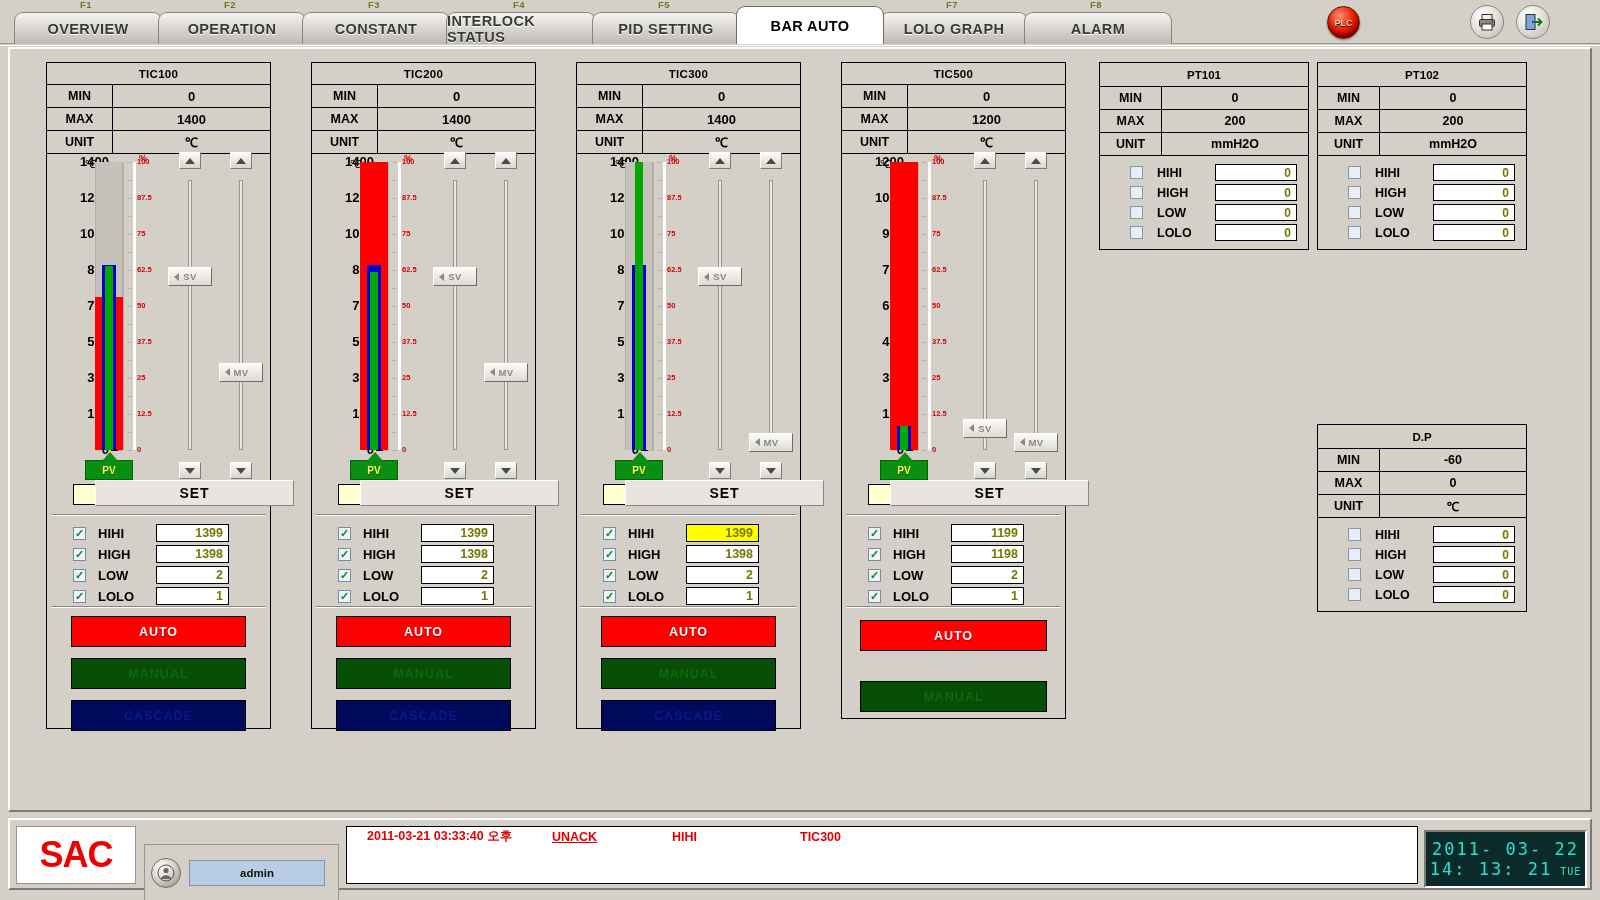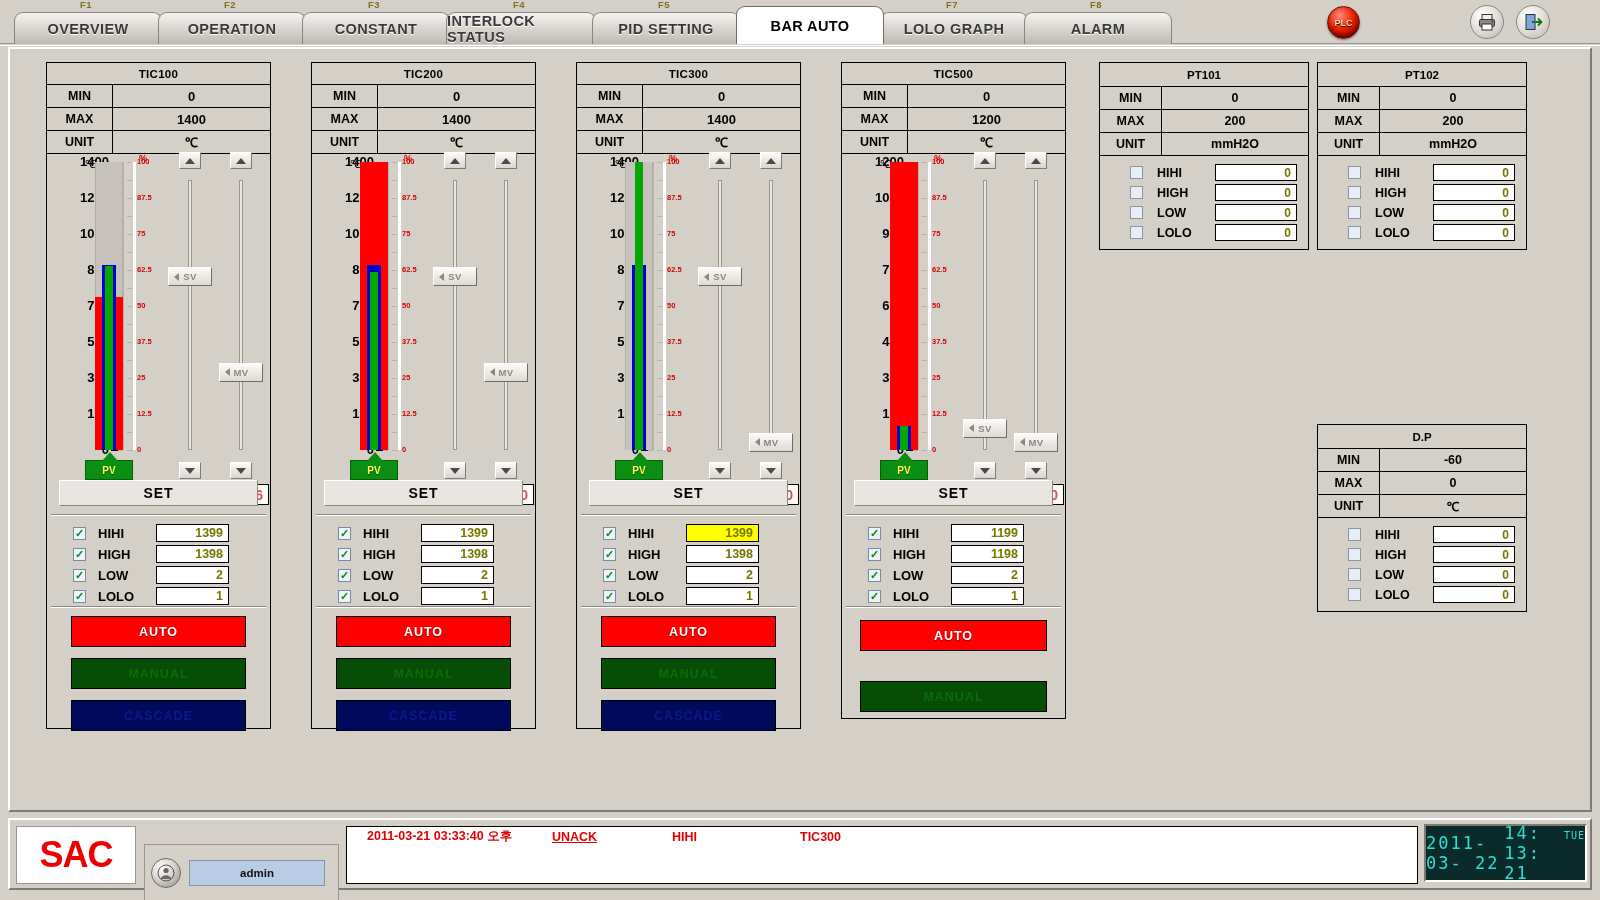--- a/index.html
+++ b/index.html
@@ -149,21 +149,21 @@
   }
   .vbox.pv { background:#ffffd0; color:#0a7a0a; }
   .vbox.sv { background:#fafaff; color:#5555cc; }
   .vbox.mv { background:#fff8f8; color:#d05555; }
 
   .set-btn {
     position:absolute; height:26px;
     background:#e8e5e0;
     border:1px solid; border-color:#fff #8a867f #8a867f #fff;
     display:flex; align-items:center; justify-content:center;
-    font-weight:bold; font-size:14px; letter-spacing:1px; cursor:pointer;
+    font-weight:bold; font-size:14px; letter-spacing:1px; cursor:pointer;margin-left:36px;
   }
   .sep { position:absolute; height:0; border-top:1px solid #8a867f; border-bottom:1px solid #fff; }
 
   
   .alm-row { position:absolute; display:flex; align-items:center; height:18px; }
   .chk {
     width:13px; height:13px; background:#eef2fb; border:1px solid #7a8aa0;
     display:flex; align-items:center; justify-content:center;
     font-size:11px; color:#0a8f12; font-weight:bold; line-height:11px; cursor:pointer;
   }
@@ -230,23 +230,23 @@
     position:absolute; left:336px; top:6px; width:1072px; height:58px;
     background:#fff; border:1px solid #000; overflow:hidden;
   }
   .alarmlog .row { display:flex; height:19px; align-items:center;
                    font-size:12.5px; font-weight:bold; color:#e00000; }
   .alarmlog .c1 { width:205px; padding-left:20px; }
   .alarmlog .c2 { width:120px;text-decoration:underline; }
   .alarmlog .c3 { width:128px; }
   .alarmlog .c4 { width:120px; }
   .clock {
-    position:absolute; left:1414px; top:4px; width:163px; height:58px;
+    position:absolute; left:1414px; top:10px; width:163px; height:58px;
     background:#0b2b2b; border:2px solid; border-color:#7e7a74 #fff #fff #7e7a74;
-    display:flex; flex-direction:row; justify-content:center; align-items:center;
+    display:flex; flex-direction:column; justify-content:center; align-items:center;
     font-family:"DejaVu Sans Mono", monospace; color:#29e0d0;
   }
   .clock .d { font-size:17px; letter-spacing:2px; }
   .clock .t { font-size:17px; letter-spacing:2px; display:flex; align-items:baseline; gap:8px; }
   .clock .t .dow { font-size:10px; letter-spacing:1px; }
 </style>
 </head>
 <body>
 
 <div class="app">

